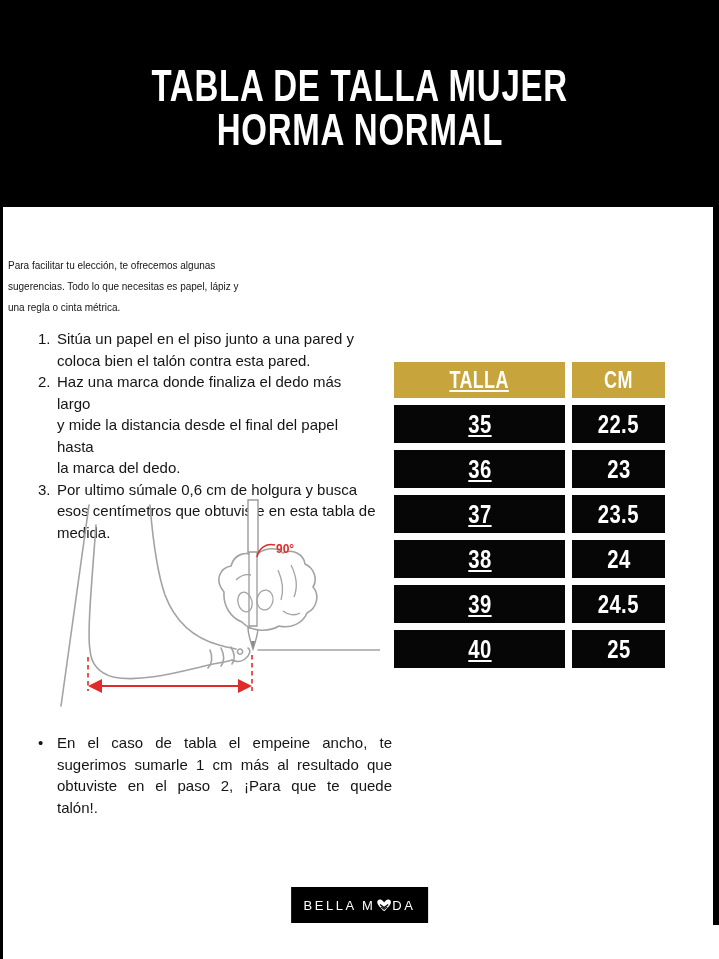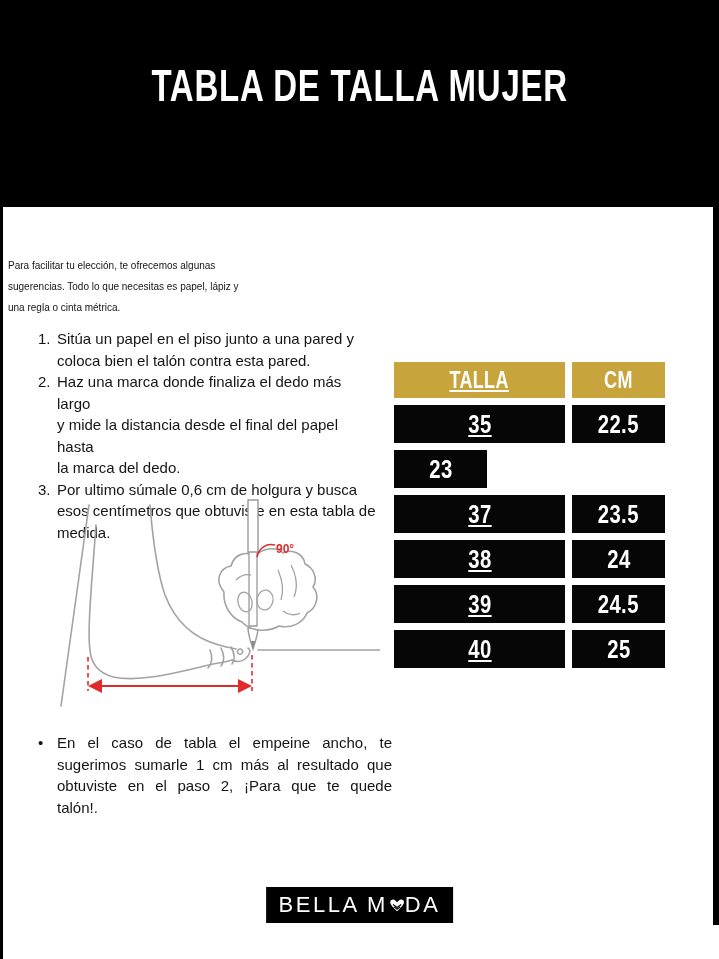--- a/index.html
+++ b/index.html
@@ -44,33 +44,34 @@
 
   
   .note{position:absolute;left:38px;top:732px;width:354px;display:flex;font-size:15px;line-height:21.5px;color:#151515;}
   .note-bullet{flex:none;width:19px;font-size:15px;}
   .note-lines{flex:1;}
   .note-line:not(:last-child){text-align:justify;text-align-last:justify;}
 
   
   .logo{position:absolute;top:887px;left:50%;transform:translateX(-50%);background:#000;color:#fff;
         height:36px;padding:0 13px;display:flex;align-items:center;white-space:nowrap;
-        font-size:22px;letter-spacing:2.5px;font-weight:normal;}
+        font-size:13px;letter-spacing:2.5px;font-weight:normal;}
   .logo .heart{display:inline-flex;align-items:center;margin:0 1px 0 2px;}
 </style>
 </head>
 <body>
 
 <div class="page">
 
   <div class="content-bg"></div>
   <div class="content-bg2"></div>
 
   <div class="title-wrap">
     <div class="title-line"><span>TABLA DE TALLA MUJER</span></div>
+    <div class="title-line"><span>HORMA NORMAL</span></div>
   </div>
 
   <div class="intro">Para facilitar tu elección, te ofrecemos algunas
 sugerencias. Todo lo que necesitas es papel, lápiz y
 una regla o cinta métrica.</div>
 
   <ol class="steps">
     <li class="step">
       <span class="step-num">1.</span>
       <span class="step-text">Sitúa un papel en el piso junto a una pared y
@@ -102,20 +103,23 @@
     <div class="t-body">
       <div class="t-row">
         <div class="cell c1">
             <span>35</span>
           </div>
         <div class="cell c2">
             <span>22.5</span>
           </div>
       </div>
       <div class="t-row">
+        <div class="cell c1">
+            <span>36</span>
+          </div>
         <div class="cell c2">
             <span>23</span>
           </div>
       </div>
       <div class="t-row">
         <div class="cell c1">
             <span>37</span>
           </div>
         <div class="cell c2">
             <span>23.5</span>

